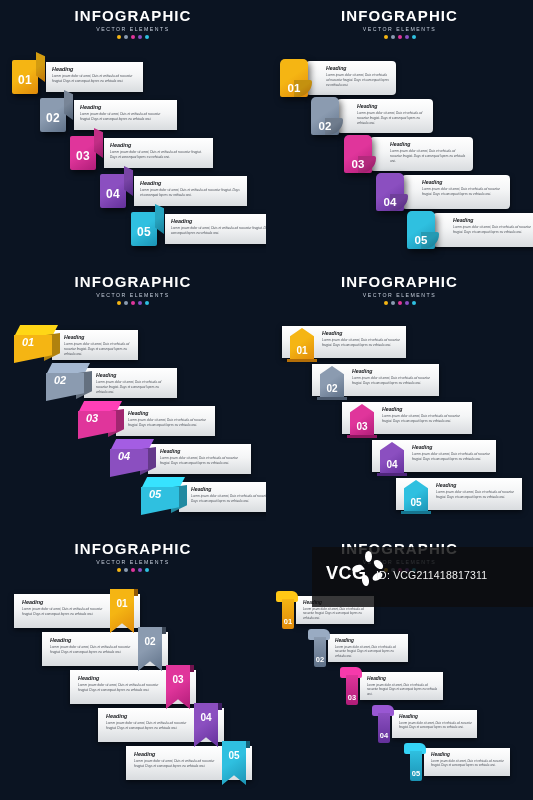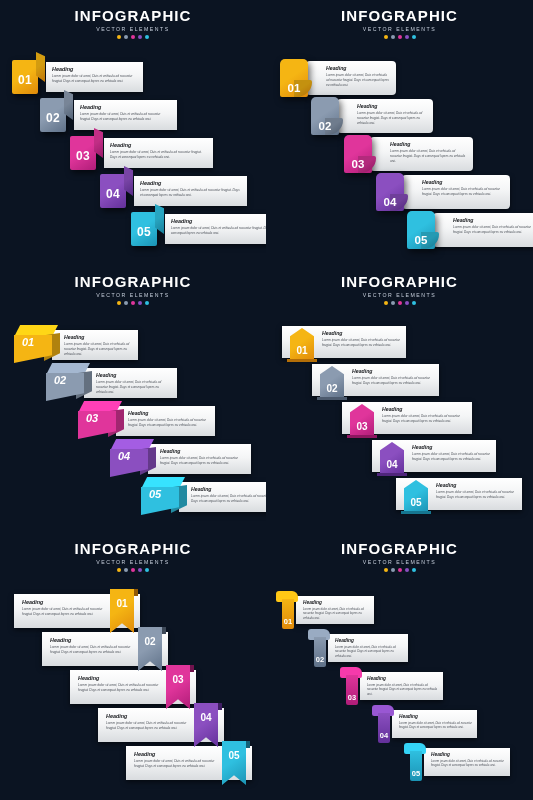--- a/index.html
+++ b/index.html
@@ -521,15 +521,27 @@
         <div class="arm" style="background: rgb(47, 192, 224);"></div>
         <div class="leg" style="background: linear-gradient(rgb(47, 192, 224), rgb(27, 147, 180));"></div>
         <b>05</b>
       </div>
       <div class="card" style="width:86px;">
         <div class="hd">Heading</div>
         <div class="bd">Lorem ipsum dolor sit amet, Duis et vehicula ad nascetur feugiat. Days et consequat lopres eu vehicula orci.</div>
       </div>
     </div>
 
+    <div class="wm">
+      <div class="wmband"></div>
+      <div class="petals">
+        <span style="left:11px; top:0;   transform:rotate(90deg);"></span>
+        <span style="left:21px; top:8px; transform:rotate(45deg);"></span>
+        <span style="left:20px; top:20px;transform:rotate(-35deg);"></span>
+        <span style="left:8px;  top:24px;transform:rotate(80deg);"></span>
+        <span style="left:0px;  top:12px;transform:rotate(-20deg);"></span>
+      </div>
+      <div class="wmlogo">VCG</div>
+      <div class="wmid">ID: VCG211418817311</div>
+    </div>
   </div>
 
 </div>
 
 </body></html>

